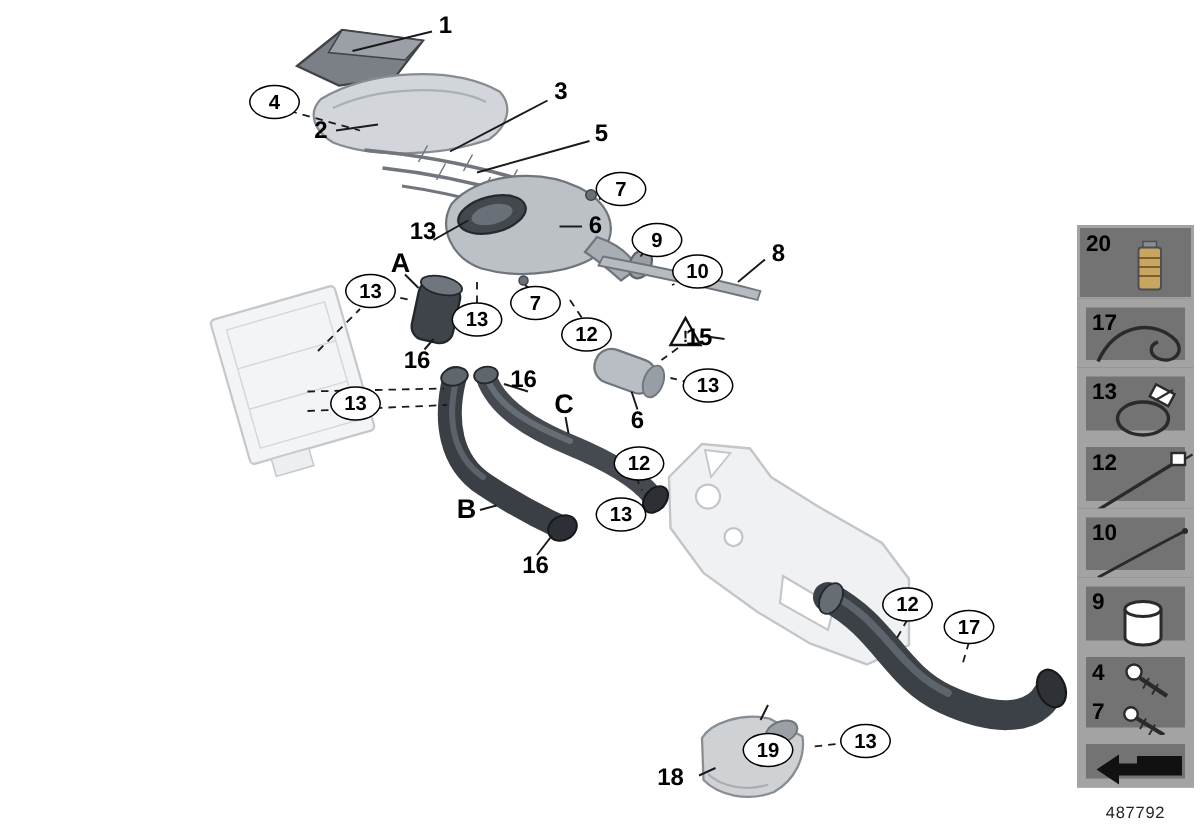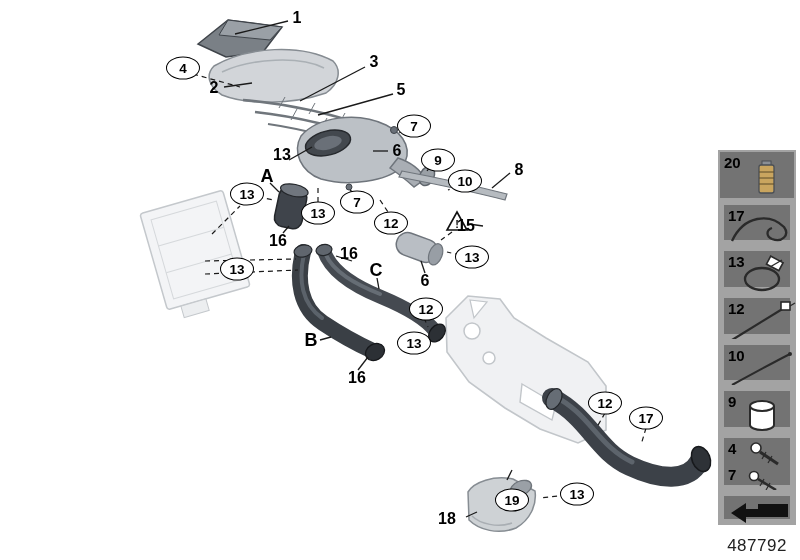--- a/index.html
+++ b/index.html
@@ -15,21 +15,21 @@
   .callout.plain{font-size:16px;}
   .callout.letter{font-size:18px;}
   
   .legend{position:absolute;left:718px;top:150px;width:78px;z-index:4;}
   .legend-box{position:relative;border:6px solid #a3a3a3;margin-top:-1px;background:#737373;box-sizing:border-box;}
   .legend-box.thick{border-width:2px;margin-top:0;}
   .legend-num{position:absolute;top:2px;left:4px;font-weight:bold;font-size:15px;color:#000;}
   .legend-box svg{position:absolute;left:0;top:0;}
   .fastener-num2{position:absolute;top:28px;left:4px;font-weight:bold;font-size:15px;color:#000;}
   .diagram-number{position:absolute;left:718px;top:536px;width:78px;text-align:center;
-                  font-size:17px;color:#222;letter-spacing:.5px;}
+                  font-size:11px;color:#222;letter-spacing:.5px;}
 </style>
 </head>
 <body>
 
 <div class="stage">
 
   <svg id="drawing" width="800" height="560" viewBox="0 0 800 560">
 
     <g transform="rotate(-16 195 250)">
       <rect x="152" y="200" width="86" height="100" rx="3" fill="#f3f4f6" stroke="#c4c8cc" stroke-width="1.5"></rect>

